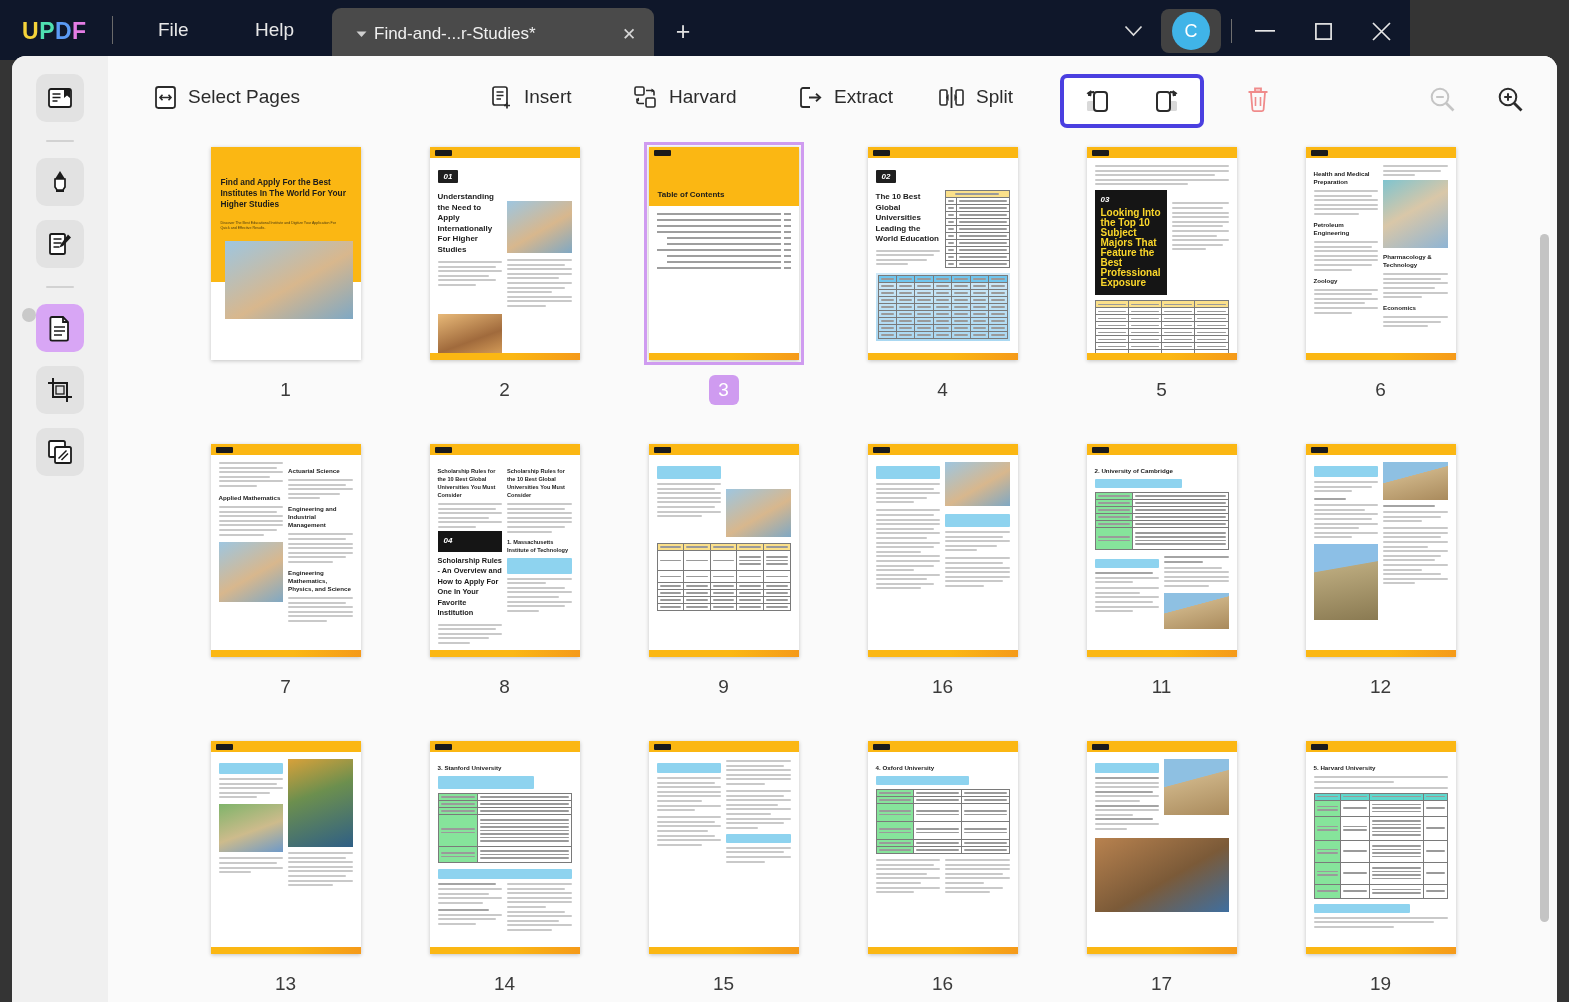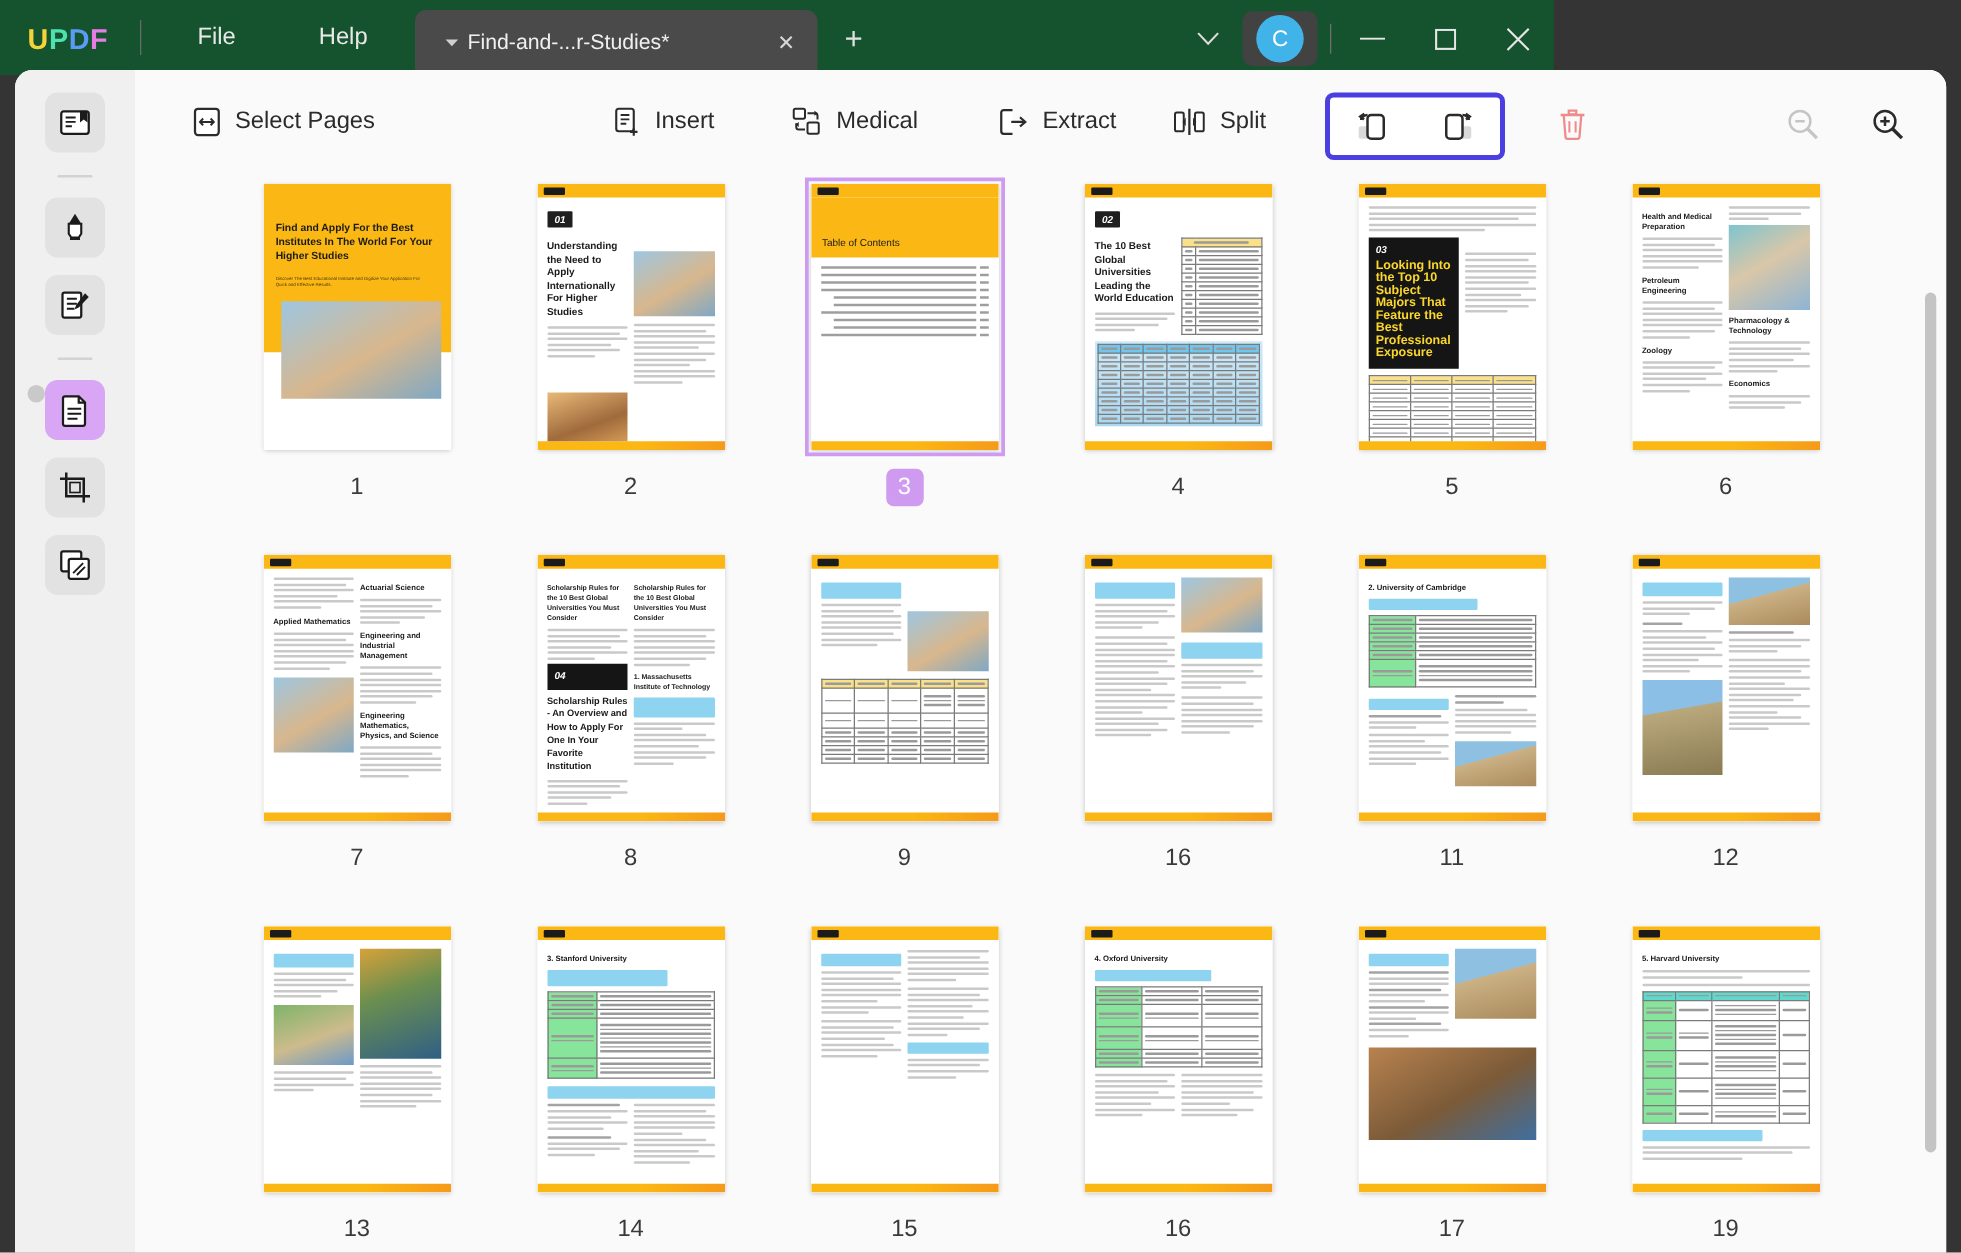--- a/index.html
+++ b/index.html
@@ -5,22 +5,22 @@
   * { box-sizing: border-box; margin:0; padding:0; }
   html,body { width:1569px; height:1002px; overflow:hidden; }
   body {
     font-family: "Liberation Sans", sans-serif;
     background:#343434;
     -webkit-font-smoothing: antialiased;
   }
 
   
   .titlebar{
-    position:absolute; top:0; left:0; width:1243px; height:60px;
-    background:#14532d; display:flex; align-items:flex-end;
+    position:absolute; top:0; left:0; width:1410px; height:60px;
+    background:#0f172a; display:flex; align-items:flex-end;
   }
   .logo{
     position:absolute; left:22px; top:18px;
     font-size:23px; font-weight:bold; letter-spacing:.5px;
   }
   .logo .u{color:#f5d33a;} .logo .p{color:#4fe0b0;}
   .logo .d{color:#5b9bf5;} .logo .f{color:#e57de5;}
   .vbar{ position:absolute; left:112px; top:16px; width:1px; height:28px; background:#6a6a6a; }
   .menu-item{
     position:absolute; top:14px; height:32px; line-height:32px;
@@ -335,21 +335,21 @@
         <span class="ti">
           <svg width="25" height="25" viewBox="0 0 25 25">
             <rect x="2" y="2" width="9" height="8" rx="1.4" fill="#fff" stroke="#2b2b2b" stroke-width="1.6"></rect>
             <rect x="13" y="13" width="9" height="9" rx="1.4" fill="#fff" stroke="#2b2b2b" stroke-width="1.6"></rect>
             <path d="M13 5.5 h6 a2 2 0 0 1 2 2 v3" stroke="#2b2b2b" stroke-width="1.6" fill="none"></path>
             <path d="M18.5 3.6 L21.4 5.6 L18.5 7.6" fill="#2b2b2b"></path>
             <path d="M11 18.5 H6 a2 2 0 0 1 -2 -2 v-3" stroke="#2b2b2b" stroke-width="1.6" fill="none"></path>
             <path d="M6 16.6 L3.2 14.6 L6 12.6" fill="#2b2b2b"></path>
           </svg>
         </span>
-        <span>Medical</span>
+        <span>Harvard</span>
       </div>
 
       <div class="tool t-extract">
         <span class="ti">
           <svg width="25" height="25" viewBox="0 0 25 25">
             <path d="M12 3 H5 a2 2 0 0 0 -2 2 v15 a2 2 0 0 0 2 2 h7" fill="#fff" stroke="#2b2b2b" stroke-width="1.8"></path>
             <path d="M11 12.5 h10" stroke="#2b2b2b" stroke-width="1.8"></path>
             <path d="M18 8.8 L22.2 12.5 L18 16.2" fill="none" stroke="#2b2b2b" stroke-width="1.8"></path>
           </svg>
         </span>
@@ -481,21 +481,21 @@
           <div class="pagenum">2</div>
         </div>
 
         <div class="cell">
           <div class="thumbwrap sel">
             <div class="pg">
               <div class="pg-hdr">
                   <div class="pg-logo"></div>
                 </div>
               <div style="height:48px;background:#fbb713;position:relative;flex:none">
-                <div style="position:absolute;bottom:7px;left:9px;color:#1b1b1b;font-weight:normal;font-size:8px">Table of Contents</div>
+                <div style="position:absolute;bottom:7px;left:9px;color:#1b1b1b;font-weight:bold;font-size:8px">Table of Contents</div>
               </div>
               <div class="pg-body">
                 <div class="dotline">
                     <div class="l"></div>
                     <div class="n"></div>
                   </div>
                 <div class="dotline">
                     <div class="l"></div>
                     <div class="n"></div>
                   </div>

